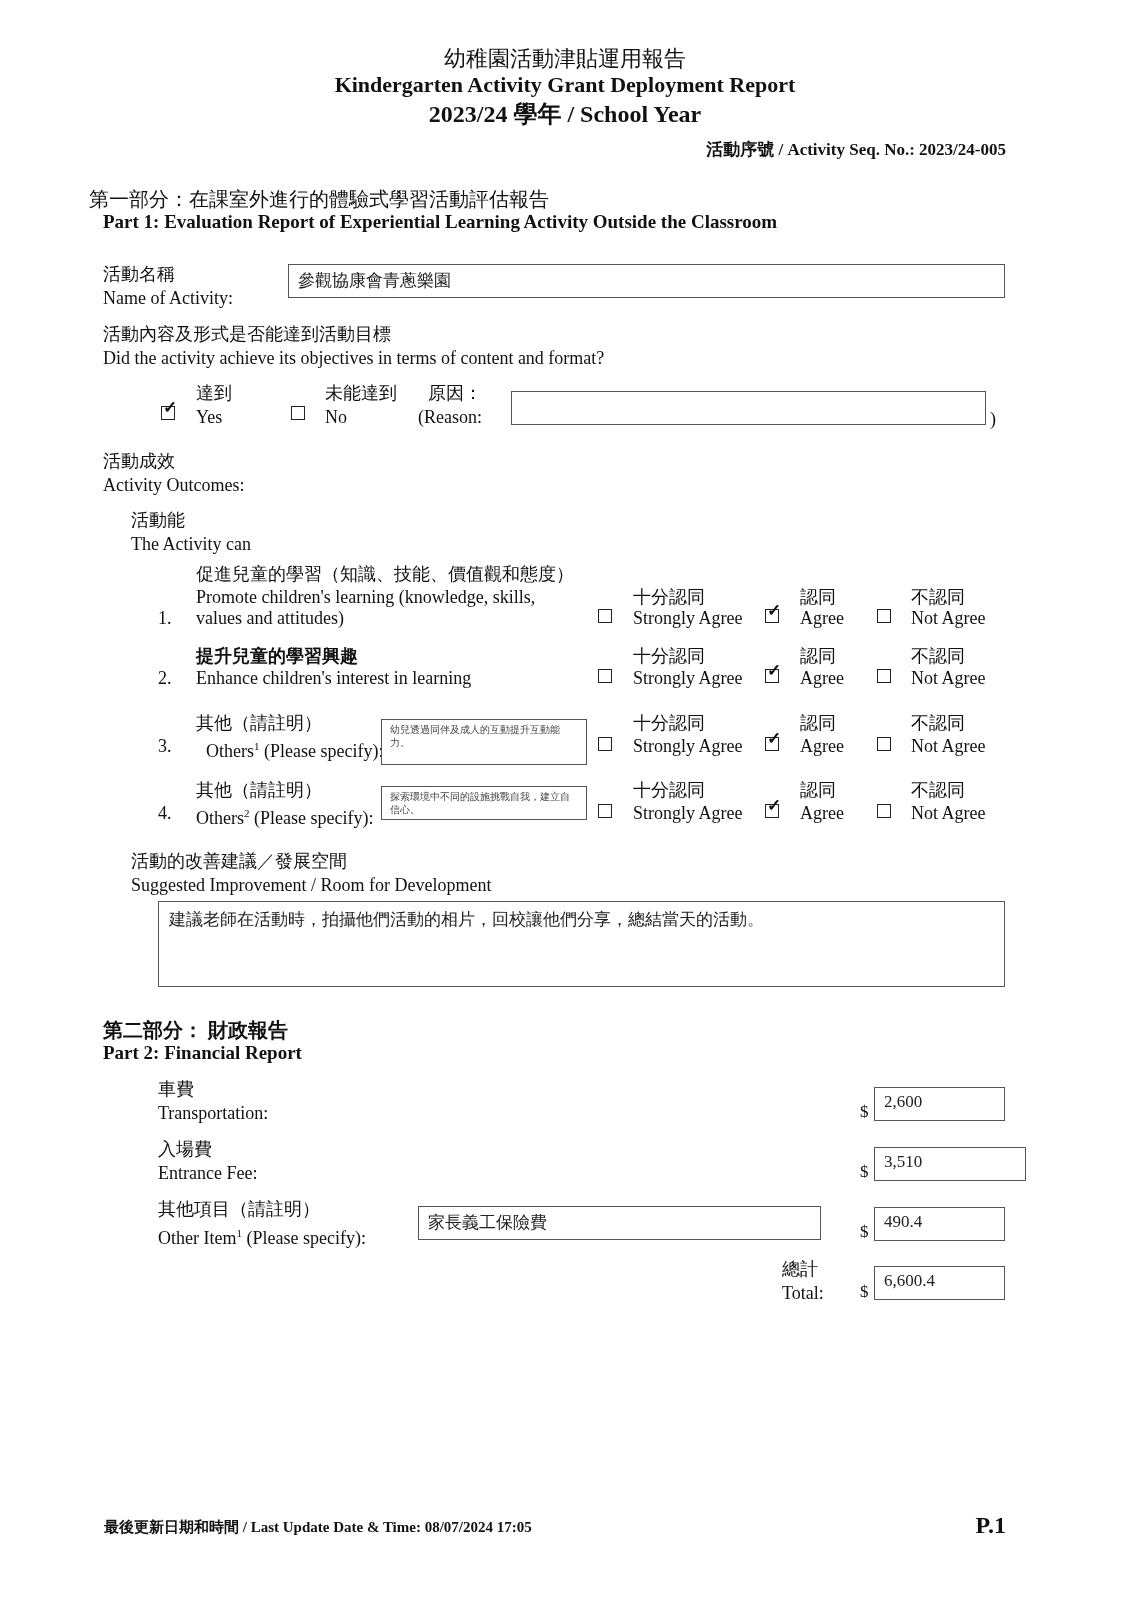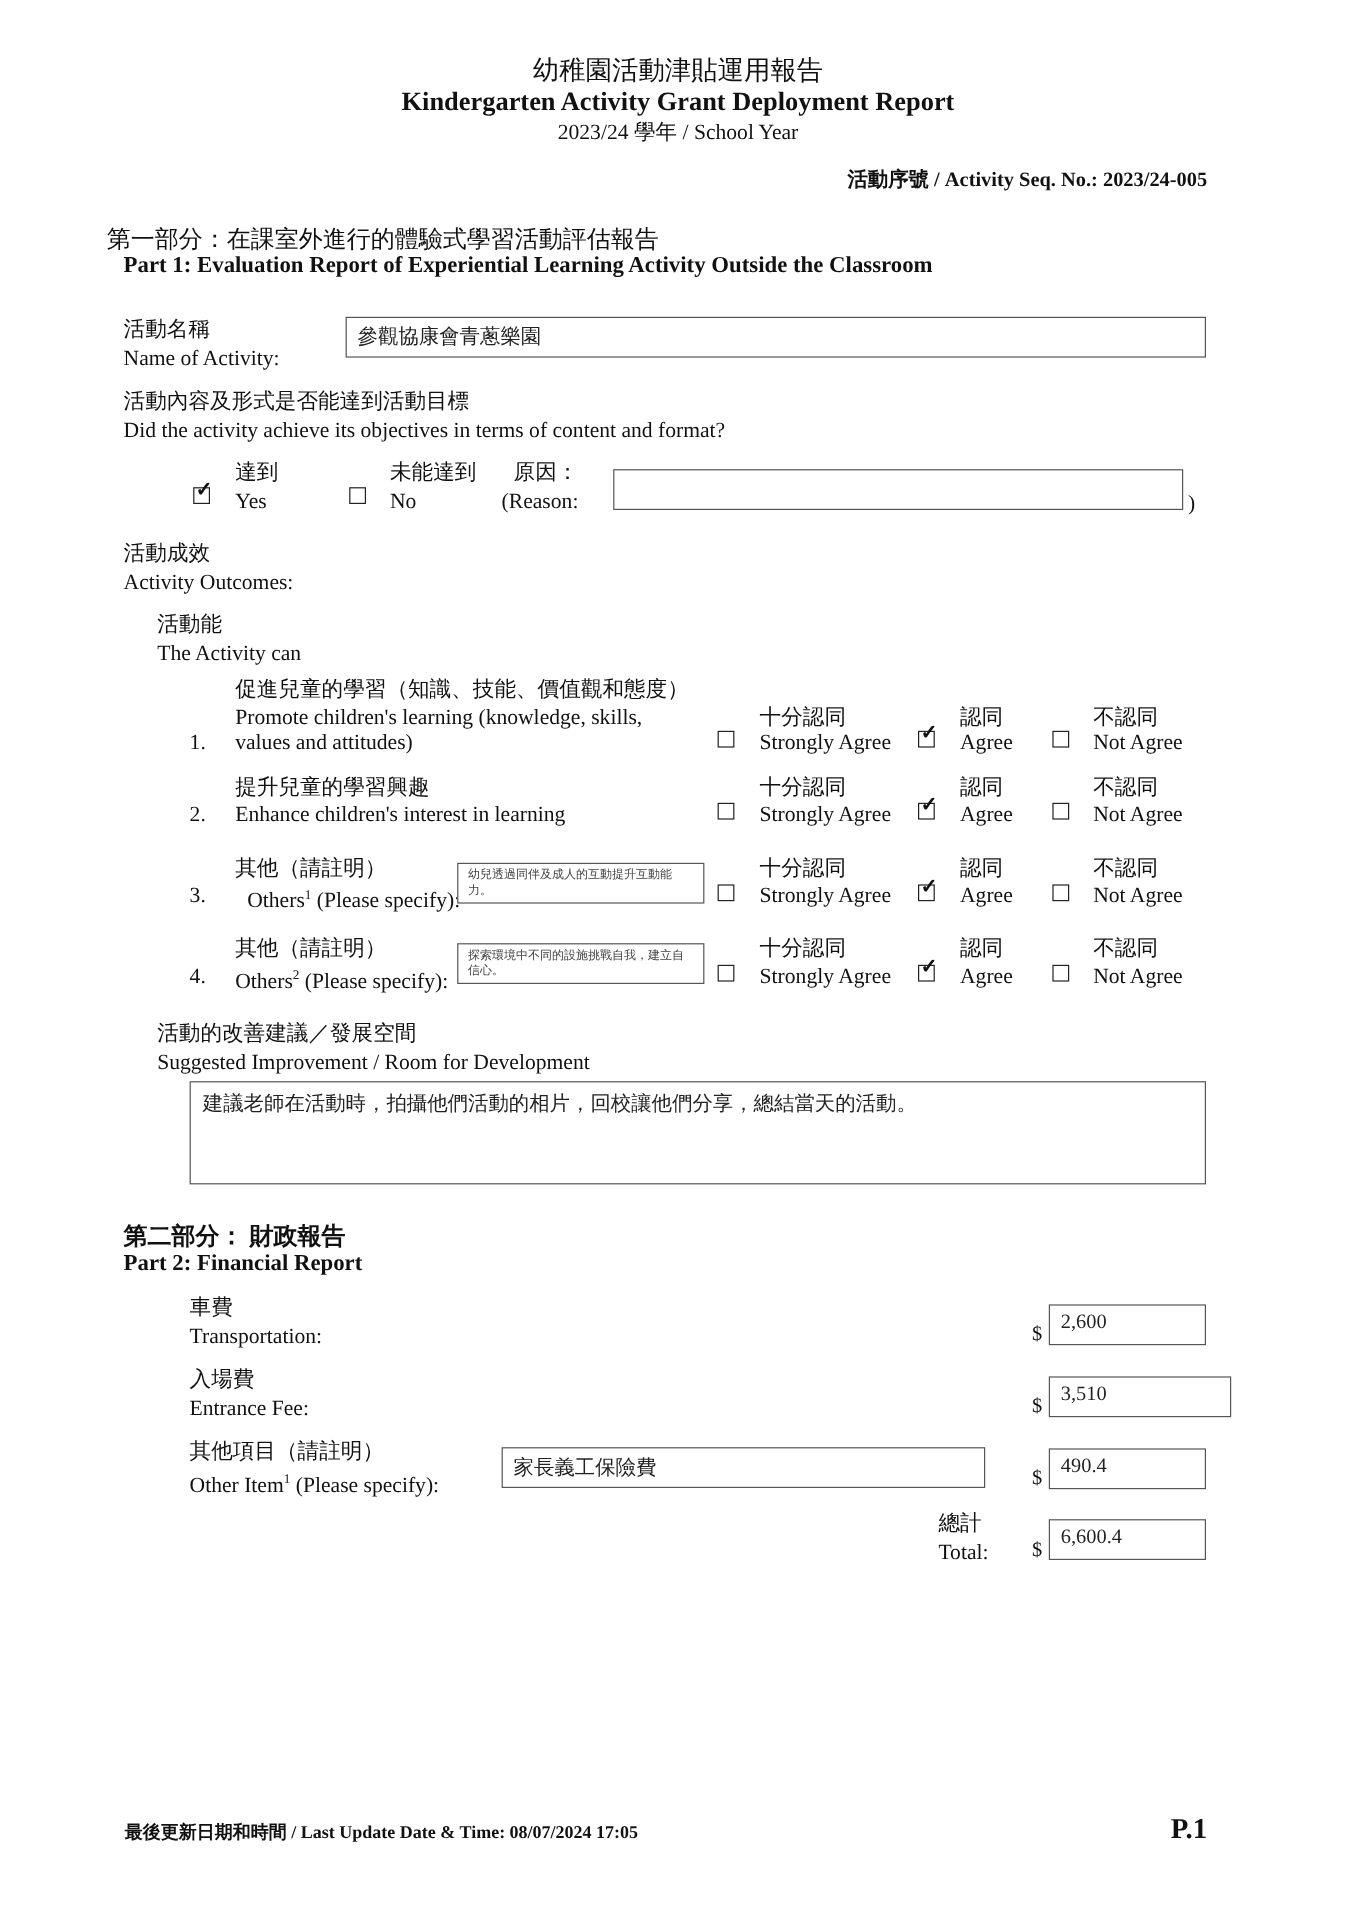--- a/index.html
+++ b/index.html
@@ -2,21 +2,21 @@
 <html><head>
 <meta charset="utf-8">
 <style>
   html, body { margin:0; padding:0; background:#ffffff; }
   body { width:1130px; height:1600px; position:relative; overflow:hidden;
          font-family:"Liberation Serif","DejaVu Serif",serif; color:#111; }
   .abs { position:absolute; }
   .center { left:0; width:1130px; text-align:center; }
   .title-zh { top:44px; font-size:22px; }
   .title-en { top:72px; font-size:22px; font-weight:bold; }
-  .title-yr { top:98px; font-size:18px; font-weight:normal; }
+  .title-yr { top:98px; font-size:24px; font-weight:bold; }
   .seq { top:138px; right:124px; font-size:17px; font-weight:bold; }
   .h-zh { font-size:20px; }
   .h-en { font-size:19px; font-weight:bold; }
   .lbl { font-size:18px; line-height:24px; }
   .box { position:absolute; border:1.5px solid #555; background:#fff; box-sizing:border-box;
          font-size:17px; padding:4px 9px; color:#222; }
   .cb { position:absolute; width:14px; height:14px; border:1.4px solid #222; box-sizing:border-box; background:#fff; }
   .cb .tick { position:absolute; left:1px; top:-9px; font-size:17px; font-weight:bold; line-height:20px; }
   .opt { position:absolute; font-size:18px; line-height:22px; }
   .small-box { font-size:10px; padding:3px 8px; line-height:13px; color:#444; }
@@ -74,40 +74,40 @@
     </div>
   <div class="opt" style="left:800px;top:586px;">認同</div>
   <div class="opt" style="left:800px;top:607px;">Agree</div>
   <div class="cb" style="left:877px;top:609px;"></div>
   <div class="opt" style="left:911px;top:586px;">不認同</div>
   <div class="opt" style="left:911px;top:607px;">Not Agree</div>
 </div>
 
 <div>
   <div class="opt" style="left:158px;top:667px;">2.</div>
-  <div class="opt" style="left:196px;top:645px;">提升兒童的學習興趣</div>
+  <div class="opt" style="left:196px;top:645px;font-weight:bold;">提升兒童的學習興趣</div>
   <div class="opt" style="left:196px;top:667px;">Enhance children's interest in learning</div>
   <div class="cb" style="left:598px;top:669px;"></div>
   <div class="opt" style="left:633px;top:645px;">十分認同</div>
   <div class="opt" style="left:633px;top:667px;">Strongly Agree</div>
   <div class="cb" style="left:765px;top:669px;">
       <span class="tick">✓</span>
     </div>
   <div class="opt" style="left:800px;top:645px;">認同</div>
   <div class="opt" style="left:800px;top:667px;">Agree</div>
   <div class="cb" style="left:877px;top:669px;"></div>
   <div class="opt" style="left:911px;top:645px;">不認同</div>
   <div class="opt" style="left:911px;top:667px;">Not Agree</div>
 </div>
 
 <div>
   <div class="opt" style="left:158px;top:735px;">3.</div>
   <div class="opt" style="left:196px;top:712px;">其他（請註明）</div>
   <div class="opt" style="left:196px;top:735px;margin-left:10px;"><span>Others</span><sup>1</sup><span> (Please specify):</span></div>
-  <div class="box small-box" style="left:381px;top:719px;width:206px;height:34px;">幼兒透過同伴及成人的互動提升互動能力。</div>
+  <div class="box small-box" style="left:381px;top:719px;width:206px;height:46px;">幼兒透過同伴及成人的互動提升互動能力。</div>
   <div class="cb" style="left:598px;top:737px;"></div>
   <div class="opt" style="left:633px;top:712px;">十分認同</div>
   <div class="opt" style="left:633px;top:735px;">Strongly Agree</div>
   <div class="cb" style="left:765px;top:737px;">
       <span class="tick">✓</span>
     </div>
   <div class="opt" style="left:800px;top:712px;">認同</div>
   <div class="opt" style="left:800px;top:735px;">Agree</div>
   <div class="cb" style="left:877px;top:737px;"></div>
   <div class="opt" style="left:911px;top:712px;">不認同</div>

